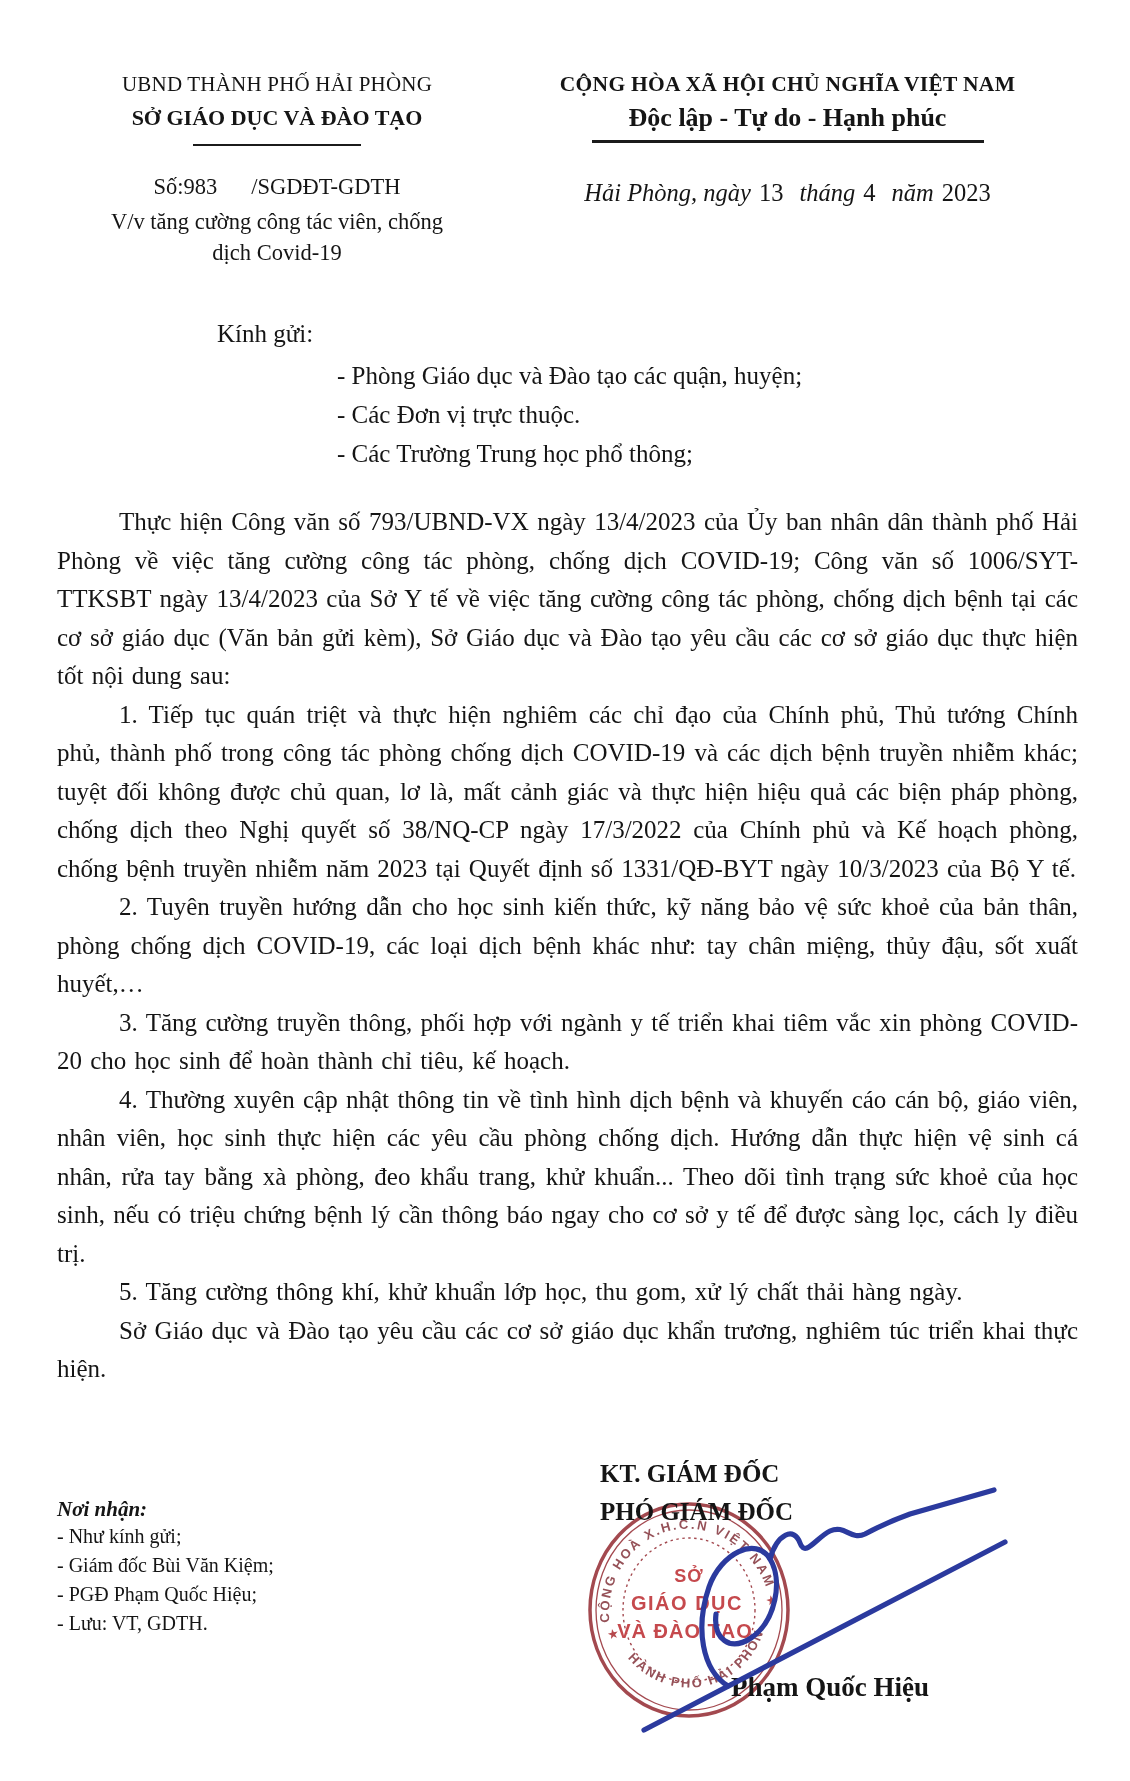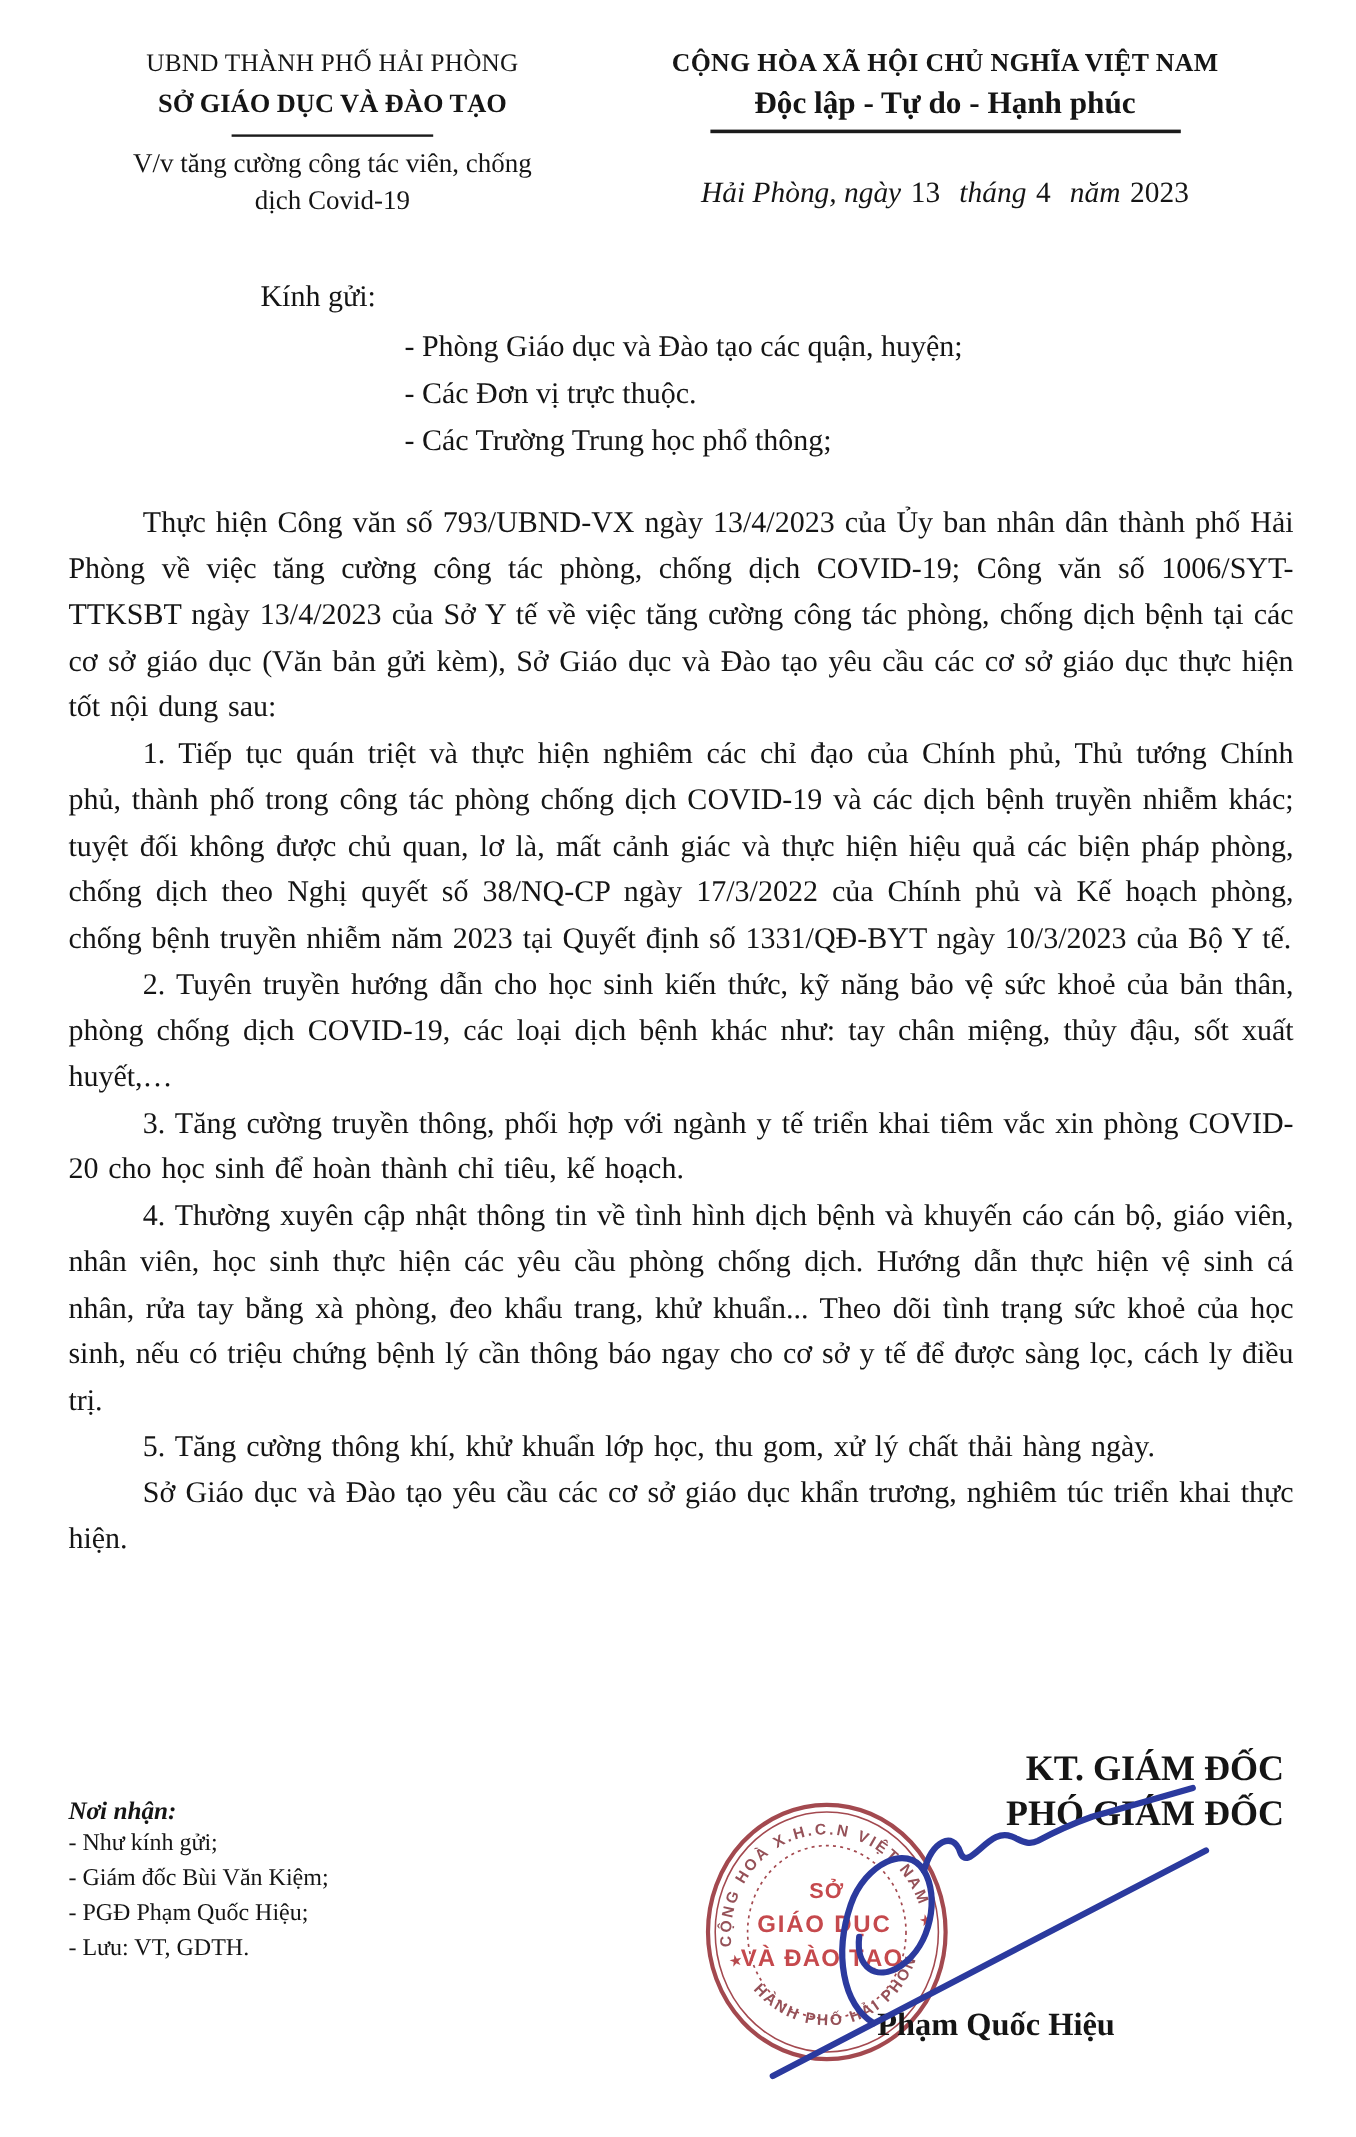--- a/index.html
+++ b/index.html
@@ -6,21 +6,21 @@
   html,body { background:#ffffff; }
   .page {
     position:relative;
     width:1130px; height:1781px;
     margin:0 auto;
     background:#ffffff;
     font-family:"Liberation Serif", serif;
     color:#151515;
     overflow:hidden;
   }
-  .content { padding:40px 52px 0 57px; }
+  .content { padding:40px 52px 0 57px;margin-top:32px; }
 
   
   .header { display:flex; }
   .header-left { width:440px; text-align:center; }
   .header-right { flex:1; text-align:center; }
   .org-parent { font-size:21px; letter-spacing:.2px; white-space:nowrap; }
   .org-name { font-size:22px; font-weight:bold; margin-top:8px; white-space:nowrap; }
   .org-rule { width:168px; height:2px; background:#1b1b1b; margin:13px auto 0; }
   .doc-number { margin-top:28px; font-size:22.5px; white-space:nowrap; }
   .doc-number .gap { display:inline-block; width:34px; }
@@ -40,39 +40,42 @@
 
   
   .body-text { margin-top:30px; font-size:25px; line-height:38.5px; text-align:justify; }
   .body-text p { text-indent:62px; word-spacing:2px; }
 
   
   .noi-nhan { position:absolute; left:57px; top:1453px; }
   .noi-nhan-title { font-size:21px; font-weight:bold; font-style:italic;margin-top:44px; }
   .noi-nhan-list { font-size:20px; line-height:29px; }
 
-  .sign-title { position:absolute; left:630px; top:1455px; width:440px; text-align:right;
-                font-size:30px; font-weight:bold; line-height:38px; z-index:2; }
+  .sign-title { position:absolute; left:600px; top:1455px; width:440px; text-align:left;
+                font-size:25px; font-weight:bold; line-height:38px; z-index:2; }
 
   .seal-wrap { position:absolute; left:583px; top:1498px; z-index:1; opacity:.92; }
   .signer-name { position:absolute; left:640px; top:1672px; width:380px; text-align:center;
                  font-size:27px; font-weight:bold; z-index:2; white-space:nowrap; }
   .sig-wrap { position:absolute; left:616px; top:1468px; z-index:3; }
 </style>
 </head>
 <body>
 
 <div class="page">
   <div class="content">
 
     <div class="header">
       <div class="header-left">
         <div class="org-parent">UBND THÀNH PHỐ HẢI PHÒNG</div>
         <div class="org-name">SỞ GIÁO DỤC VÀ ĐÀO TẠO</div>
         <div class="org-rule"></div>
+        <div class="doc-number">
+          <span>Số:</span><span>983</span><span class="gap"></span><span>/SGDĐT-GDTH</span>
+        </div>
         <div class="subject">
           <span>V/v tăng cường công tác viên, chống</span><br>
           <span>dịch Covid-19</span>
         </div>
       </div>
       <div class="header-right">
         <div class="national-1">CỘNG HÒA XÃ HỘI CHỦ NGHĨA VIỆT NAM</div>
         <div class="national-2">Độc lập - Tự do - Hạnh phúc</div>
         <div class="national-rule"></div>
         <div class="dateline">

